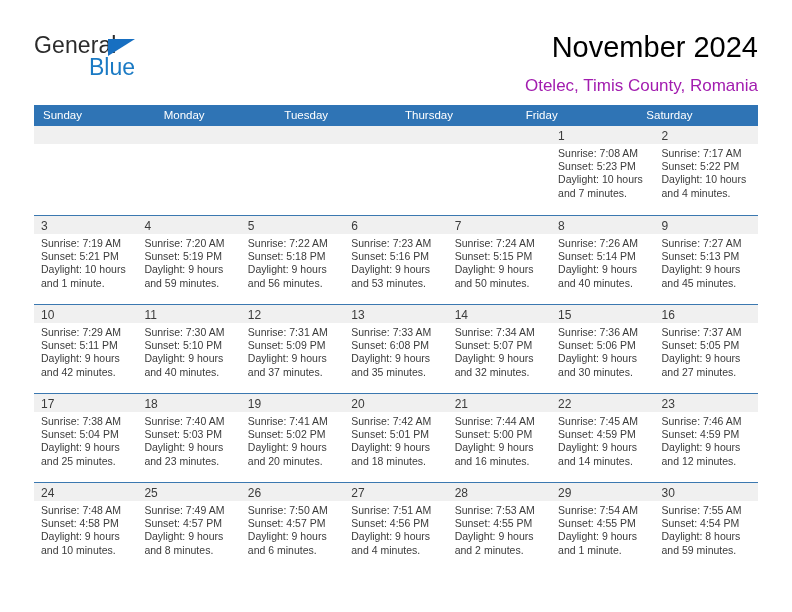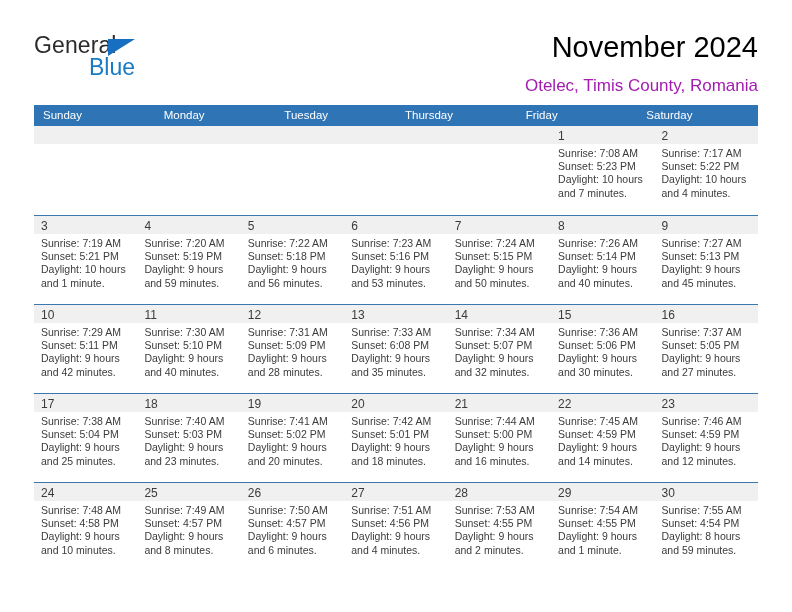--- a/index.html
+++ b/index.html
@@ -308,21 +308,21 @@
               <div class="info-line">Daylight: 9 hours</div>
               <div class="info-line">and 40 minutes.</div>
             </div>
           </div>
           <div class="daycell">
             <div class="date-band"><span class="date-num">12</span></div>
             <div class="info">
               <div class="info-line">Sunrise: 7:31 AM</div>
               <div class="info-line">Sunset: 5:09 PM</div>
               <div class="info-line">Daylight: 9 hours</div>
-              <div class="info-line">and 28 minutes.</div>
+              <div class="info-line">and 37 minutes.</div>
             </div>
           </div>
           <div class="daycell">
             <div class="date-band"><span class="date-num">13</span></div>
             <div class="info">
               <div class="info-line">Sunrise: 7:33 AM</div>
               <div class="info-line">Sunset: 6:08 PM</div>
               <div class="info-line">Daylight: 9 hours</div>
               <div class="info-line">and 35 minutes.</div>
             </div>

